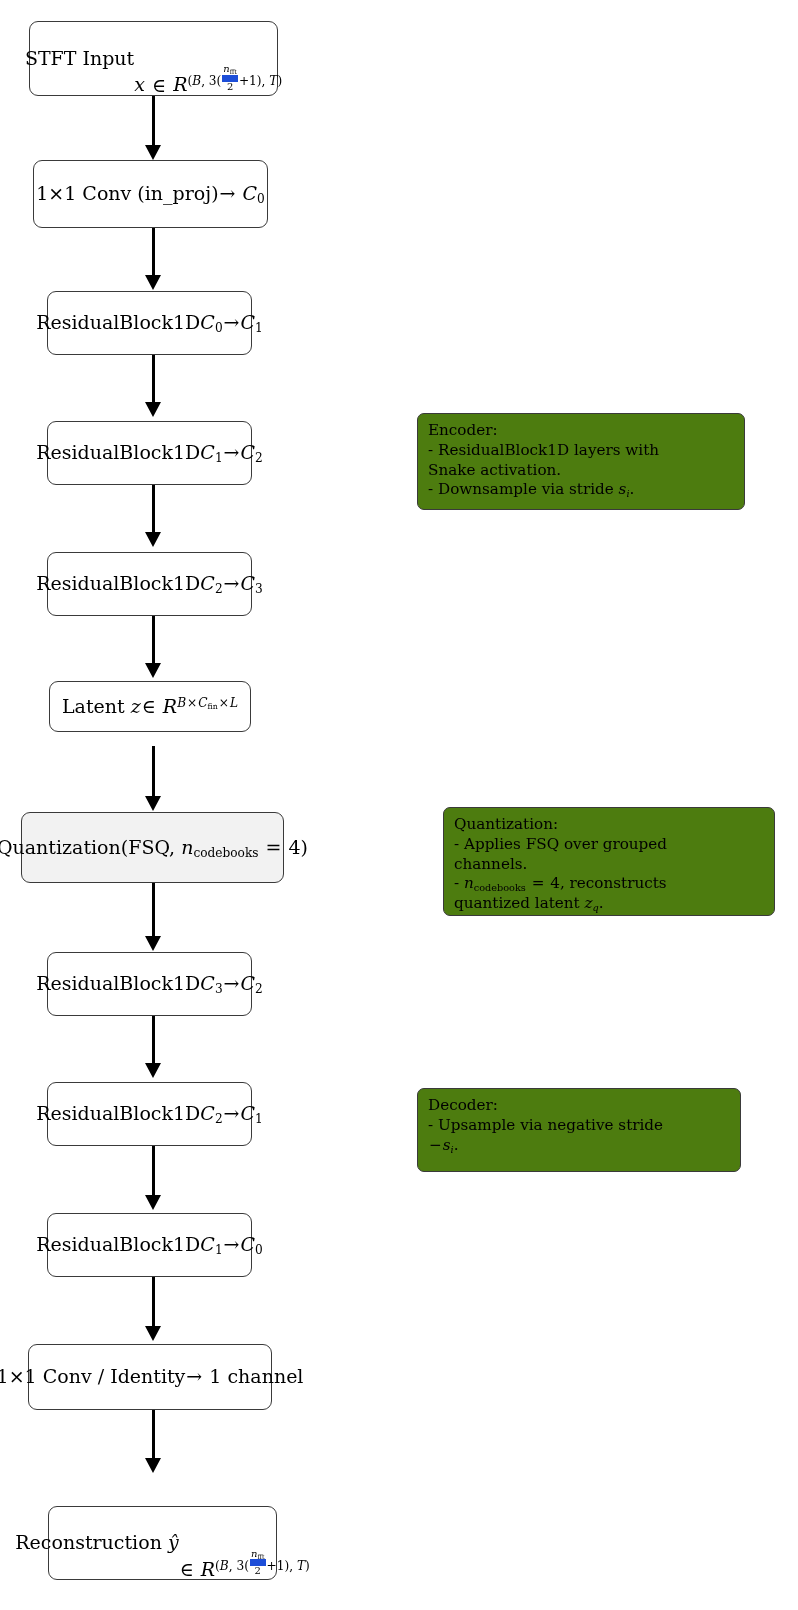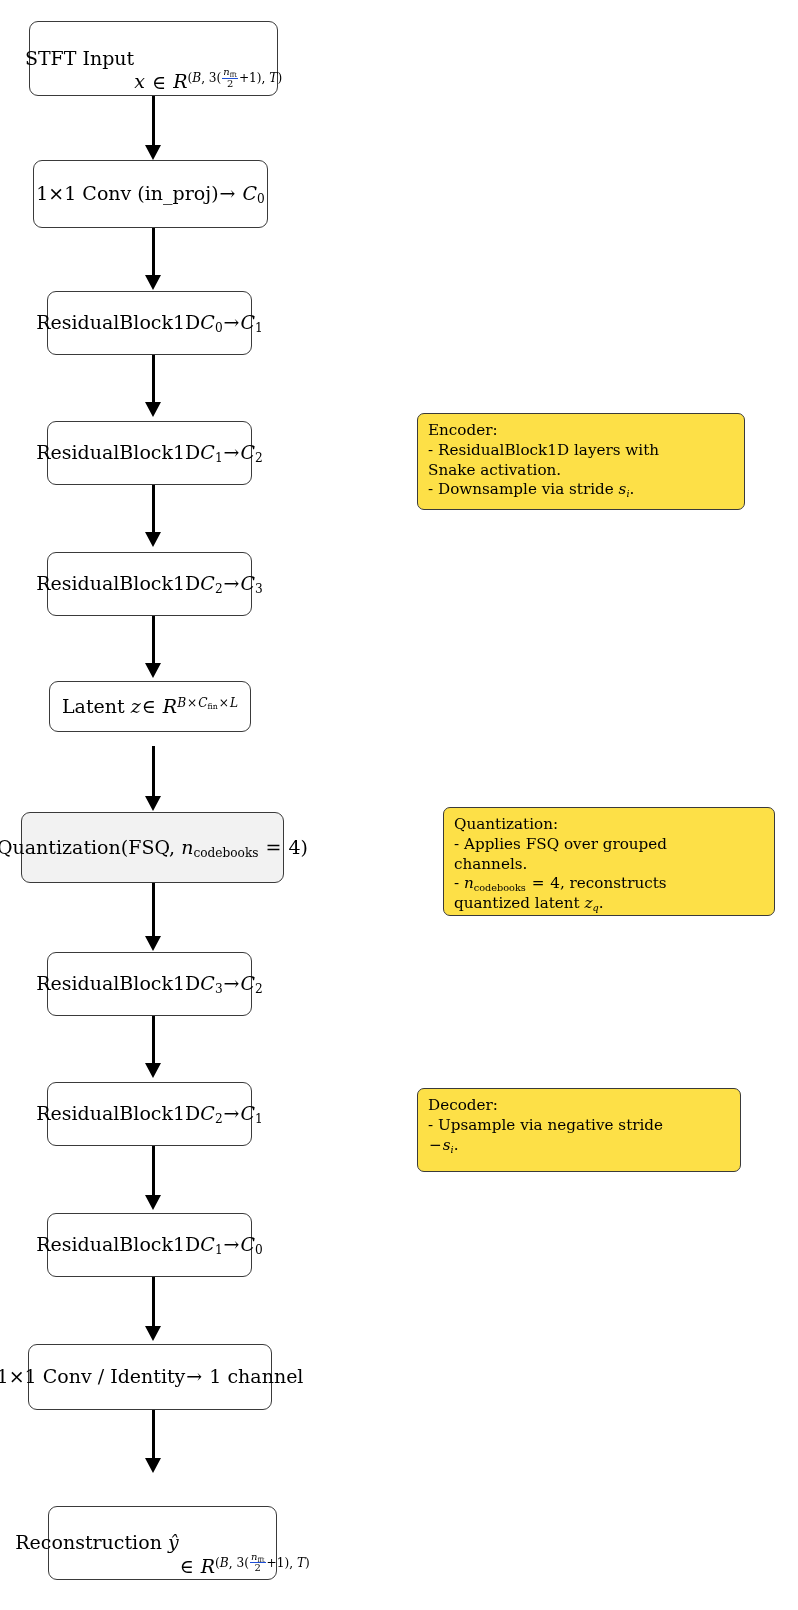--- a/index.html
+++ b/index.html
@@ -63,21 +63,21 @@
   .frac {
     display: inline-block;
     vertical-align: -0.42em;
     text-align: center;
     font-size: 0.82em;
     line-height: 1.04;
     margin: 0 1px;
   }
   .frac .num {
     display: block;
-    border-bottom: 1px solid #1d4ed8;
+    border-bottom: 7px solid #1d4ed8;
     padding: 0 1px;
     margin-top: 44px;
   }
   .frac .den { display: block; }
   .op { margin: 0 1px; }
 
   
   .arrow {
     position: absolute;
     width: 0;
@@ -100,21 +100,21 @@
     border-right: 8.5px solid transparent;
     border-top: 15px solid #000;
   }
 
   
   .note {
     position: absolute;
     box-sizing: border-box;
     border: 1.1px solid #3a3a3a;
     border-radius: 7px;
-    background: #fde047;
+    background: #4d7c0f;
     font-size: 15.2px;
     line-height: 1.30;
     padding: 7px 9px 7px 10px;
     text-align: left;
   }
   .note .ln { display: block; }
 </style>
 </head>
 <body>
 

